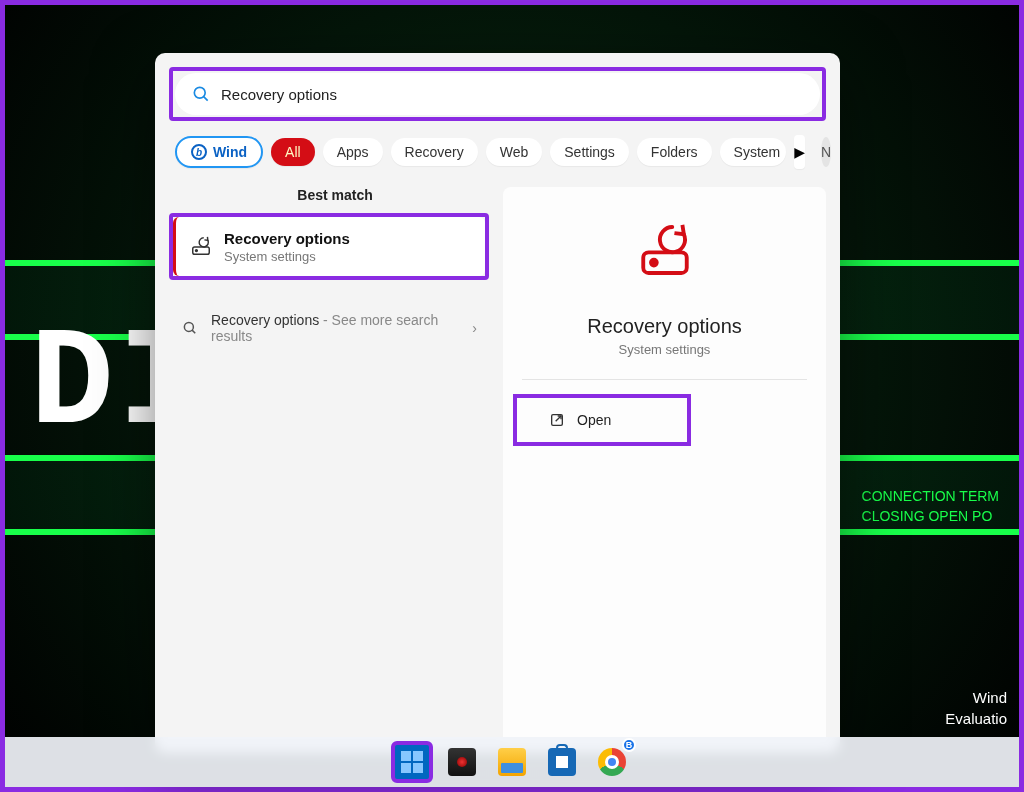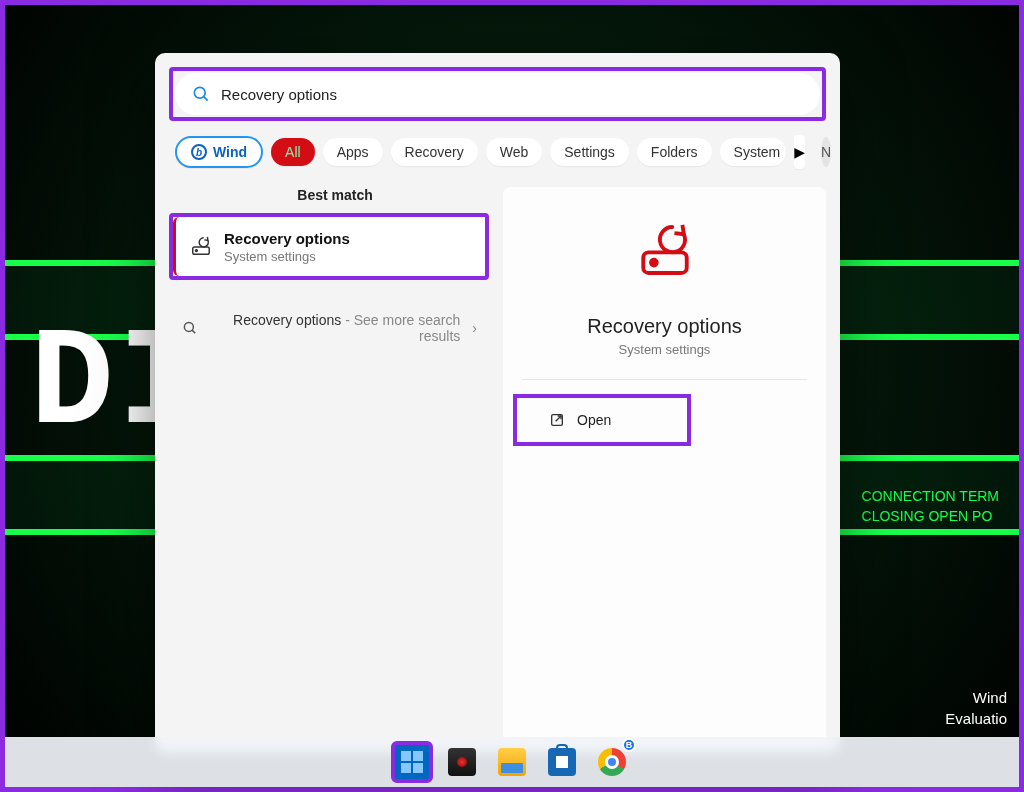--- a/index.html
+++ b/index.html
@@ -45,41 +45,41 @@
   .search-wrap.hl { padding:2px; border-radius:4px; }
   .search { background:#fff; border-radius:22px; height:42px; display:flex; align-items:center; padding:0 16px; gap:10px; }
   .search svg { width:20px; height:20px; }
   .search input { flex:1; border:none; outline:none; font-size:15px; background:transparent; color:#222; }
 
   
   .filters { display:flex; align-items:center; gap:8px; margin:14px 14px 0 20px; }
   .pill { background:#fff; border-radius:16px; padding:6px 14px; font-size:14px; color:#333; display:flex; align-items:center; gap:6px; box-shadow:0 1px 1px rgba(0,0,0,.05); cursor:pointer; }
   .pill.chat { border:2px solid #2196f3; color:#0b62c4; font-weight:600; }
   .pill.chat .b { width:16px; height:16px; border:2px solid #0b62c4; border-radius:50%; display:flex; align-items:center; justify-content:center; font-size:10px; font-weight:bold; font-style:italic; }
-  .pill.all { background:#d40d15; color:#86efac; }
+  .pill.all { background:#d40d15; color:#fef9c3; }
   .sq-btn { width:34px; height:34px; background:#fff; border-radius:4px; display:flex; align-items:center; justify-content:center; font-size:14px; box-shadow:0 1px 1px rgba(0,0,0,.05); cursor:pointer; }
   .avatar { width:30px; height:30px; border-radius:50%; background:#e4e4e4; color:#555; display:flex; align-items:center; justify-content:center; font-size:14px; cursor:pointer; }
   .dots { color:#555; font-size:18px; letter-spacing:2px; cursor:pointer; padding:0 4px; }
   .bing-ic { width:30px; height:30px; border-radius:50%; border:2px solid #2196f3; display:flex; align-items:center; justify-content:center; font-size:13px; font-weight:bold; font-style:italic; color:#0b62c4; cursor:pointer; }
 
   
   .cols { display:flex; margin:18px 14px 14px 14px; gap:14px; height:calc(100% - 140px); }
   .col-left { flex:0 0 320px; }
   .col-right { flex:1; background:#fdfdfd; border-radius:8px; padding:28px 0 0 0; display:flex; flex-direction:column; align-items:center; }
 
   .section-h { font-size:14px; font-weight:600; color:#222; margin:0 0 10px 12px;text-align:center; }
 
   .best-box.hl { border-radius:4px; }
   .best-item { background:#fff; border-radius:6px; border-left:3px solid #d40d15; padding:12px 14px; display:flex; align-items:center; gap:12px; cursor:pointer; }
   .best-item .ic { width:22px; height:22px; color:#333; }
   .best-item .ttl { font-size:15px; font-weight:600; color:#111; line-height:1.3; }
   .best-item .sub { font-size:13px; color:#777; }
 
   .web-sec { margin-top:22px; }
-  .web-item { display:flex; align-items:center; gap:12px; padding:10px 12px; cursor:pointer;text-align:right; }
+  .web-item { display:flex; align-items:center; gap:12px; padding:10px 12px; cursor:pointer; }
   .web-item .ic { width:18px; height:18px; color:#555; }
   .web-item .txt { flex:1; font-size:14px; color:#333; }
   .web-item .txt .hint { color:#888; }
   .chev { color:#888; font-size:14px; }
 
   
   .big-ic { width:58px; height:58px; color:#d40d15; margin-top:6px; }
   .detail-title { margin-top:36px; font-size:20px; color:#222; }
   .detail-sub { font-size:13px; color:#777; margin-top:4px; }
   .divider { width:88%; height:1px; background:#e4e4e4; margin-top:22px; }

